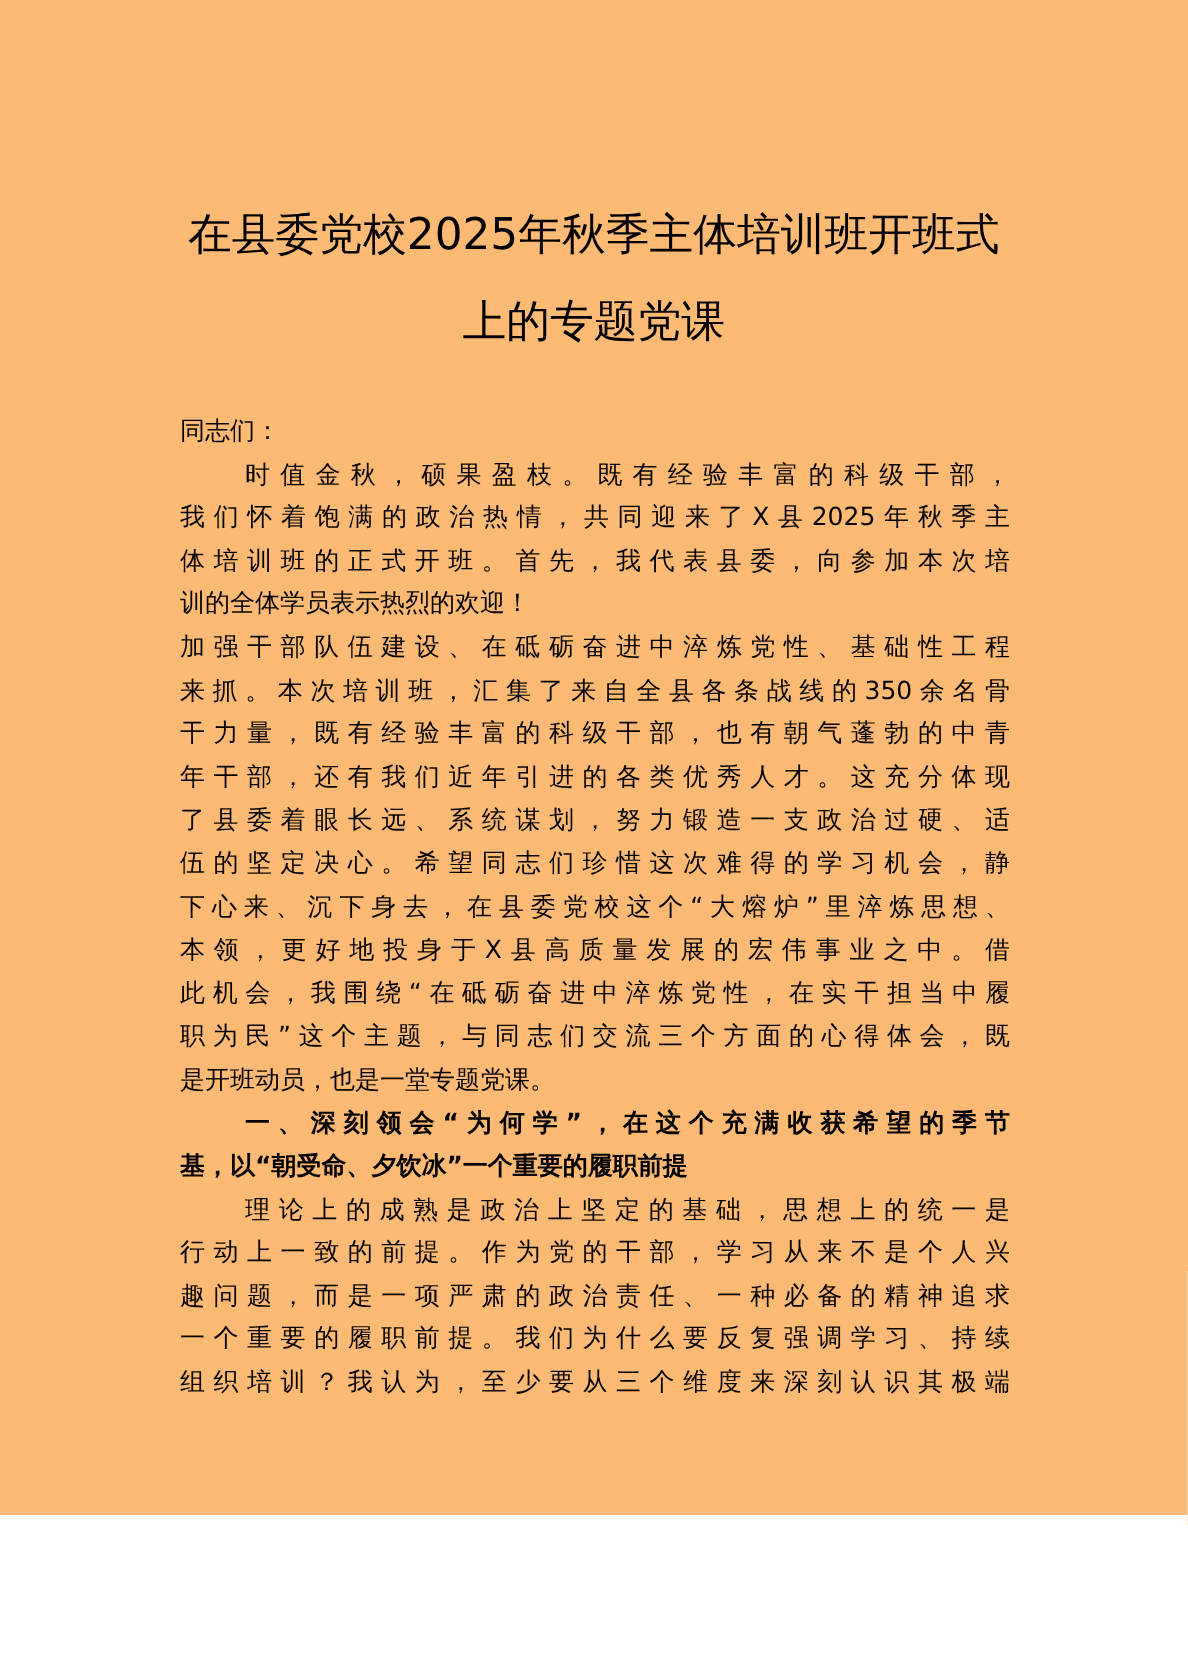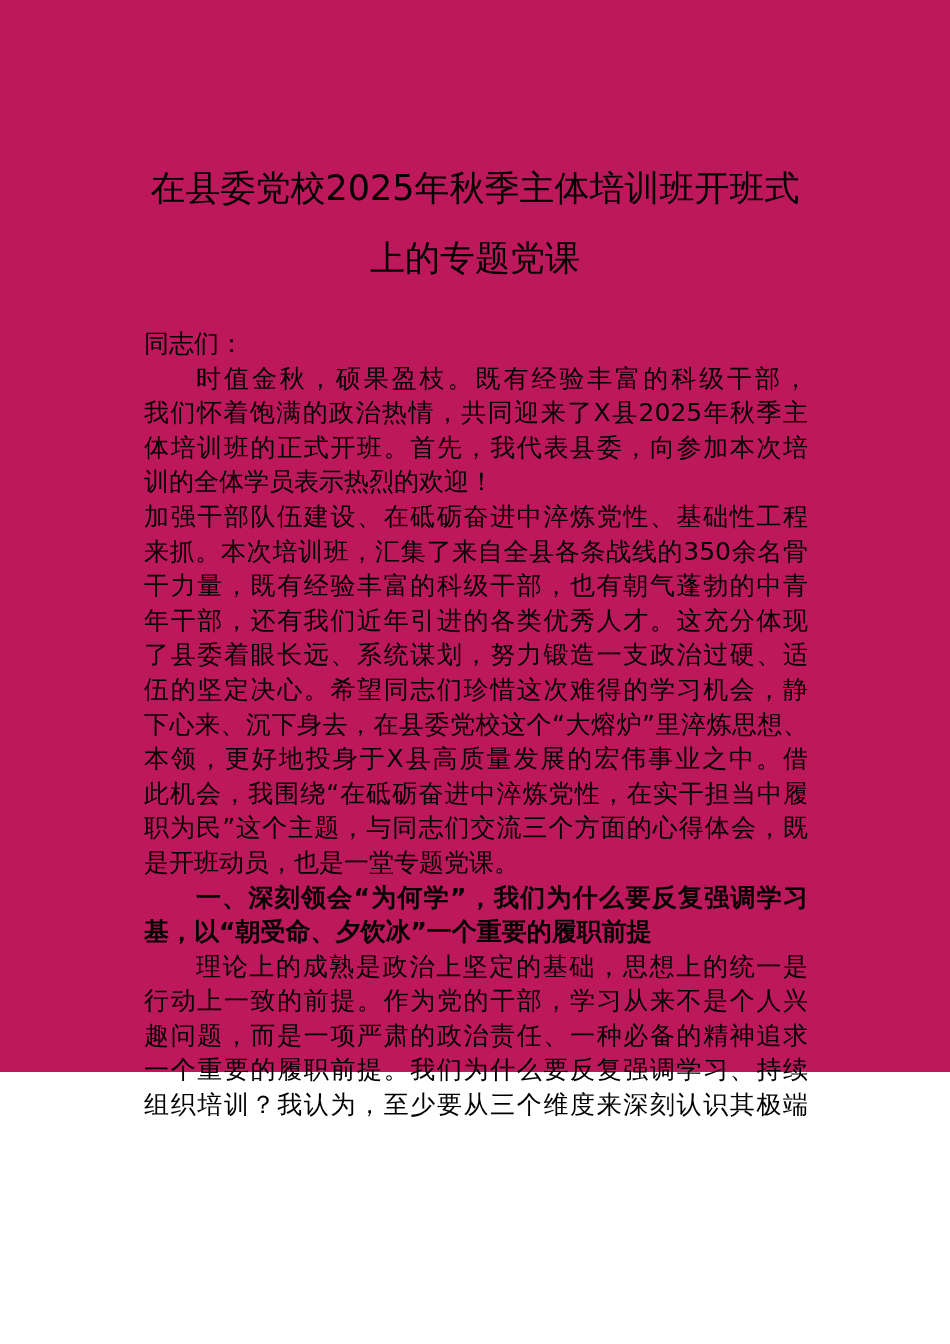--- a/index.html
+++ b/index.html
@@ -13,22 +13,22 @@
       position: relative;
       overflow: hidden;
       font-family: "DejaVu Sans", "Liberation Sans", sans-serif;
       color: #000000;
     }
     .page {
       position: absolute;
       left: 0;
       top: 0;
       width: 950px;
-      height: 1072px;
-      background: #be185d;
+      height: 1212px;
+      background: #fdba74;
       text-decoration: underline;
     }
     .title {
       position: absolute;
       left: 0;
       width: 950px;
       text-align: center;
       font-size: 35px;
       line-height: 40px;
       white-space: nowrap;
@@ -38,21 +38,21 @@
     .title.t2 { top: 238px; }
     .body {
       position: absolute;
       left: 144px;
       top: 327px;
       width: 664px;
     }
     .line {
       height: 34.6px;
       line-height: 34.6px;
-      font-size: 25px;
+      font-size: 20px;
       white-space: nowrap;
       text-align: justify;
       text-align-last: justify;
       overflow: visible;
     }
     .line.last {
       text-align-last: left;
     }
     .line.indent {
       padding-left: 52px;
@@ -83,21 +83,21 @@
     <div class="line">干力量，既有经验丰富的科级干部，也有朝气蓬勃的中青</div>
     <div class="line">年干部，还有我们近年引进的各类优秀人才。这充分体现</div>
     <div class="line">了县委着眼长远、系统谋划，努力锻造一支政治过硬、适</div>
     <div class="line">伍的坚定决心。希望同志们珍惜这次难得的学习机会，静</div>
     <div class="line">下心来、沉下身去，在县委党校这个“大熔炉”里淬炼思想、</div>
     <div class="line">本领，更好地投身于X县高质量发展的宏伟事业之中。借</div>
     <div class="line">此机会，我围绕“在砥砺奋进中淬炼党性，在实干担当中履</div>
     <div class="line">职为民”这个主题，与同志们交流三个方面的心得体会，既</div>
     <div class="line last">是开班动员，也是一堂专题党课。</div>
 
-    <div class="line indent heading">一、深刻领会“为何学”，我们为什么要反复强调学习</div>
+    <div class="line indent heading">一、深刻领会“为何学”，在这个充满收获希望的季节</div>
     <div class="line last heading">基，以“朝受命、夕饮冰”一个重要的履职前提</div>
 
     <div class="line indent">理论上的成熟是政治上坚定的基础，思想上的统一是</div>
     <div class="line">行动上一致的前提。作为党的干部，学习从来不是个人兴</div>
     <div class="line">趣问题，而是一项严肃的政治责任、一种必备的精神追求</div>
     <div class="line">一个重要的履职前提。我们为什么要反复强调学习、持续</div>
     <div class="line">组织培训？我认为，至少要从三个维度来深刻认识其极端</div>
 
   </div>
 </div>

